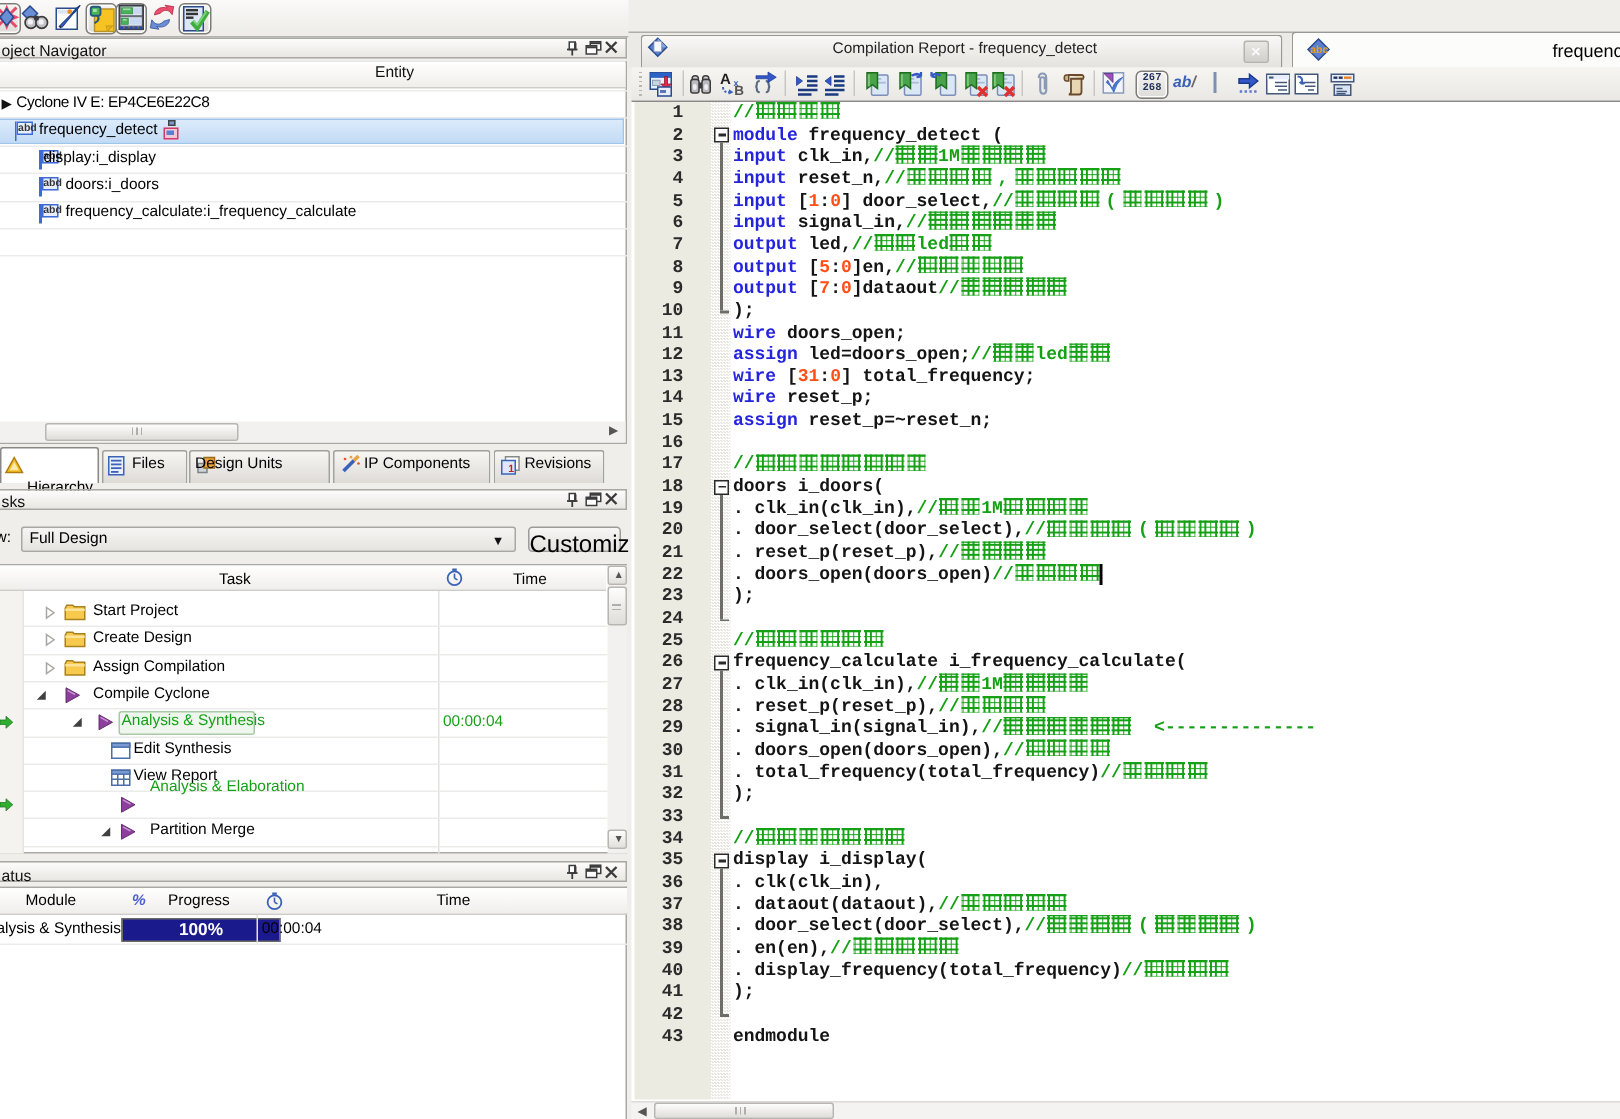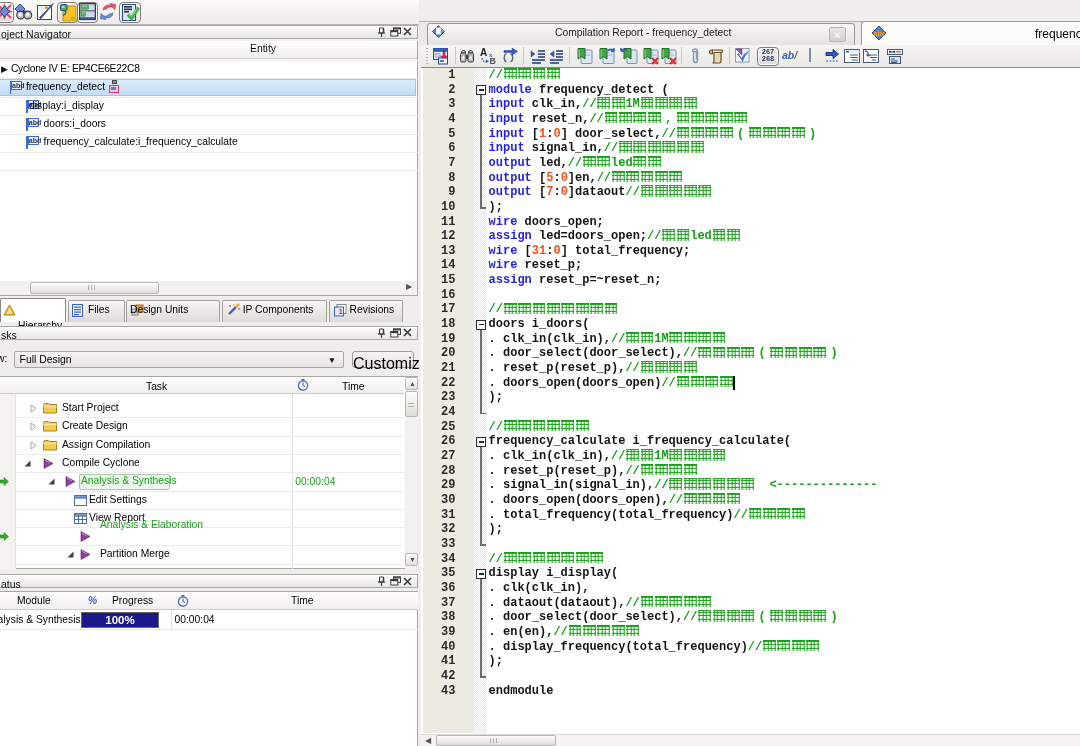--- a/index.html
+++ b/index.html
@@ -283,21 +283,21 @@
     <path d="M1 0.5 L10 5.5 L1 10.5 Z" fill="#8d3f9e" stroke="#5c2468" stroke-width=".6"></path>
     <path d="M2 2.2 L7 5 " stroke="#c492cf" stroke-width="1"></path>
   </svg>
 <div class="abs" style="left:79px;top:473.7px;width:91px;height:16px;background:#eef6ee;border:1px solid #a8c8a8;border-radius:2px"></div>
 <div class="t gtxt" style="left:81px;top:475.2px">Analysis &amp; Synthesis</div>
 <div class="t gtxt" style="left:295.3px;top:475.9px">00:00:04</div>
 <svg style="left:74px;top:494.5px" width="13" height="11">
     <rect x="0.5" y="0.5" width="12" height="10" fill="#fff" stroke="#4a6ea8"></rect>
     <rect x="0.5" y="0.5" width="12" height="2.6" fill="#7a9ad6" stroke="#4a6ea8"></rect>
   </svg>
-<div class="t " style="left:89px;top:493.5px">Edit Settings</div>
+<div class="t " style="left:89px;top:493.5px">Edit Synthesis</div>
 <svg style="left:74px;top:512.8px" width="13" height="11">
     <rect x="0.5" y="0.5" width="12" height="10" fill="#fff" stroke="#4a6ea8"></rect>
     <rect x="0.5" y="0.5" width="12" height="2.6" fill="#7a9ad6" stroke="#4a6ea8"></rect>
     <path d="M4.5 3 L4.5 10.5 M8.5 3 L8.5 10.5 M0.5 6.5 L12.5 6.5" stroke="#4a6ea8"></path>
   </svg>
 <div class="t " style="left:89px;top:511.8px">View Report</div>
 <svg style="left:80px;top:531.1px" width="11" height="11">
     <path d="M1 0.5 L10 5.5 L1 10.5 Z" fill="#8d3f9e" stroke="#5c2468" stroke-width=".6"></path>
     <path d="M2 2.2 L7 5 " stroke="#c492cf" stroke-width="1"></path>
   </svg>
@@ -350,21 +350,21 @@
 <div class="t" style="left:88px;top:595px;color:#4a5fd0;font-style:italic;font-weight:bold">%</div>
 <div class="t" style="left:112px;top:595px">Progress</div>
 <svg style="left:177px;top:594.5px" width="12" height="12">
     <circle cx="6" cy="6.5" r="4.6" fill="none" stroke="#3a62b8" stroke-width="1.2"></circle>
     <rect x="4.5" y="0" width="3" height="1.6" fill="#3a62b8"></rect>
     <path d="M6 6.5 L6 3.4" stroke="#3a62b8" stroke-width="1.1"></path>
     <path d="M6 6.5 L8 7.6" stroke="#3a62b8" stroke-width="1.1"></path>
   </svg>
 <div class="t" style="left:291px;top:595px">Time</div>
 <div class="t" style="left:-15px;top:614px">Analysis &amp; Synthesis</div>
-<div class="abs" style="left:81px;top:611.5px;width:78px;height:16px;background:#1a1a8c;border:1px solid #6a6a6a">
+<div class="abs" style="left:81px;top:611.5px;width:106px;height:16px;background:#1a1a8c;border:1px solid #6a6a6a">
     <span style="position:absolute;left:0;top:1.5px;width:100%;text-align:center;font-size:11.5px;font-weight:bold;color:#fff">100%</span>
   </div>
 <div class="t" style="left:174.5px;top:614px">00:00:04</div>
 <div class="abs" style="left:0;top:628.5px;width:418px;height:1px;background:#ebebe9"></div>
 <div class="abs" style="left:171px;top:610px;width:1px;height:19px;background:#e3e1de"></div>
 
 <div class="abs" style="left:419px;top:0;width:661px;height:746px;background:#f0eeeb"></div>
 <div class="abs" style="left:419px;top:20.5px;width:661px;height:24px;background:#eceae7;border-top:1px solid #b0aeab"></div>
 <div class="abs" style="left:427px;top:23px;width:428px;height:21.5px;border:1px solid #9a9894;border-bottom:none;border-radius:3px 3px 0 0;background:linear-gradient(#f9f8f6,#e4e2de)"></div>
 <svg style="left:431.5px;top:25px" width="13" height="13">

